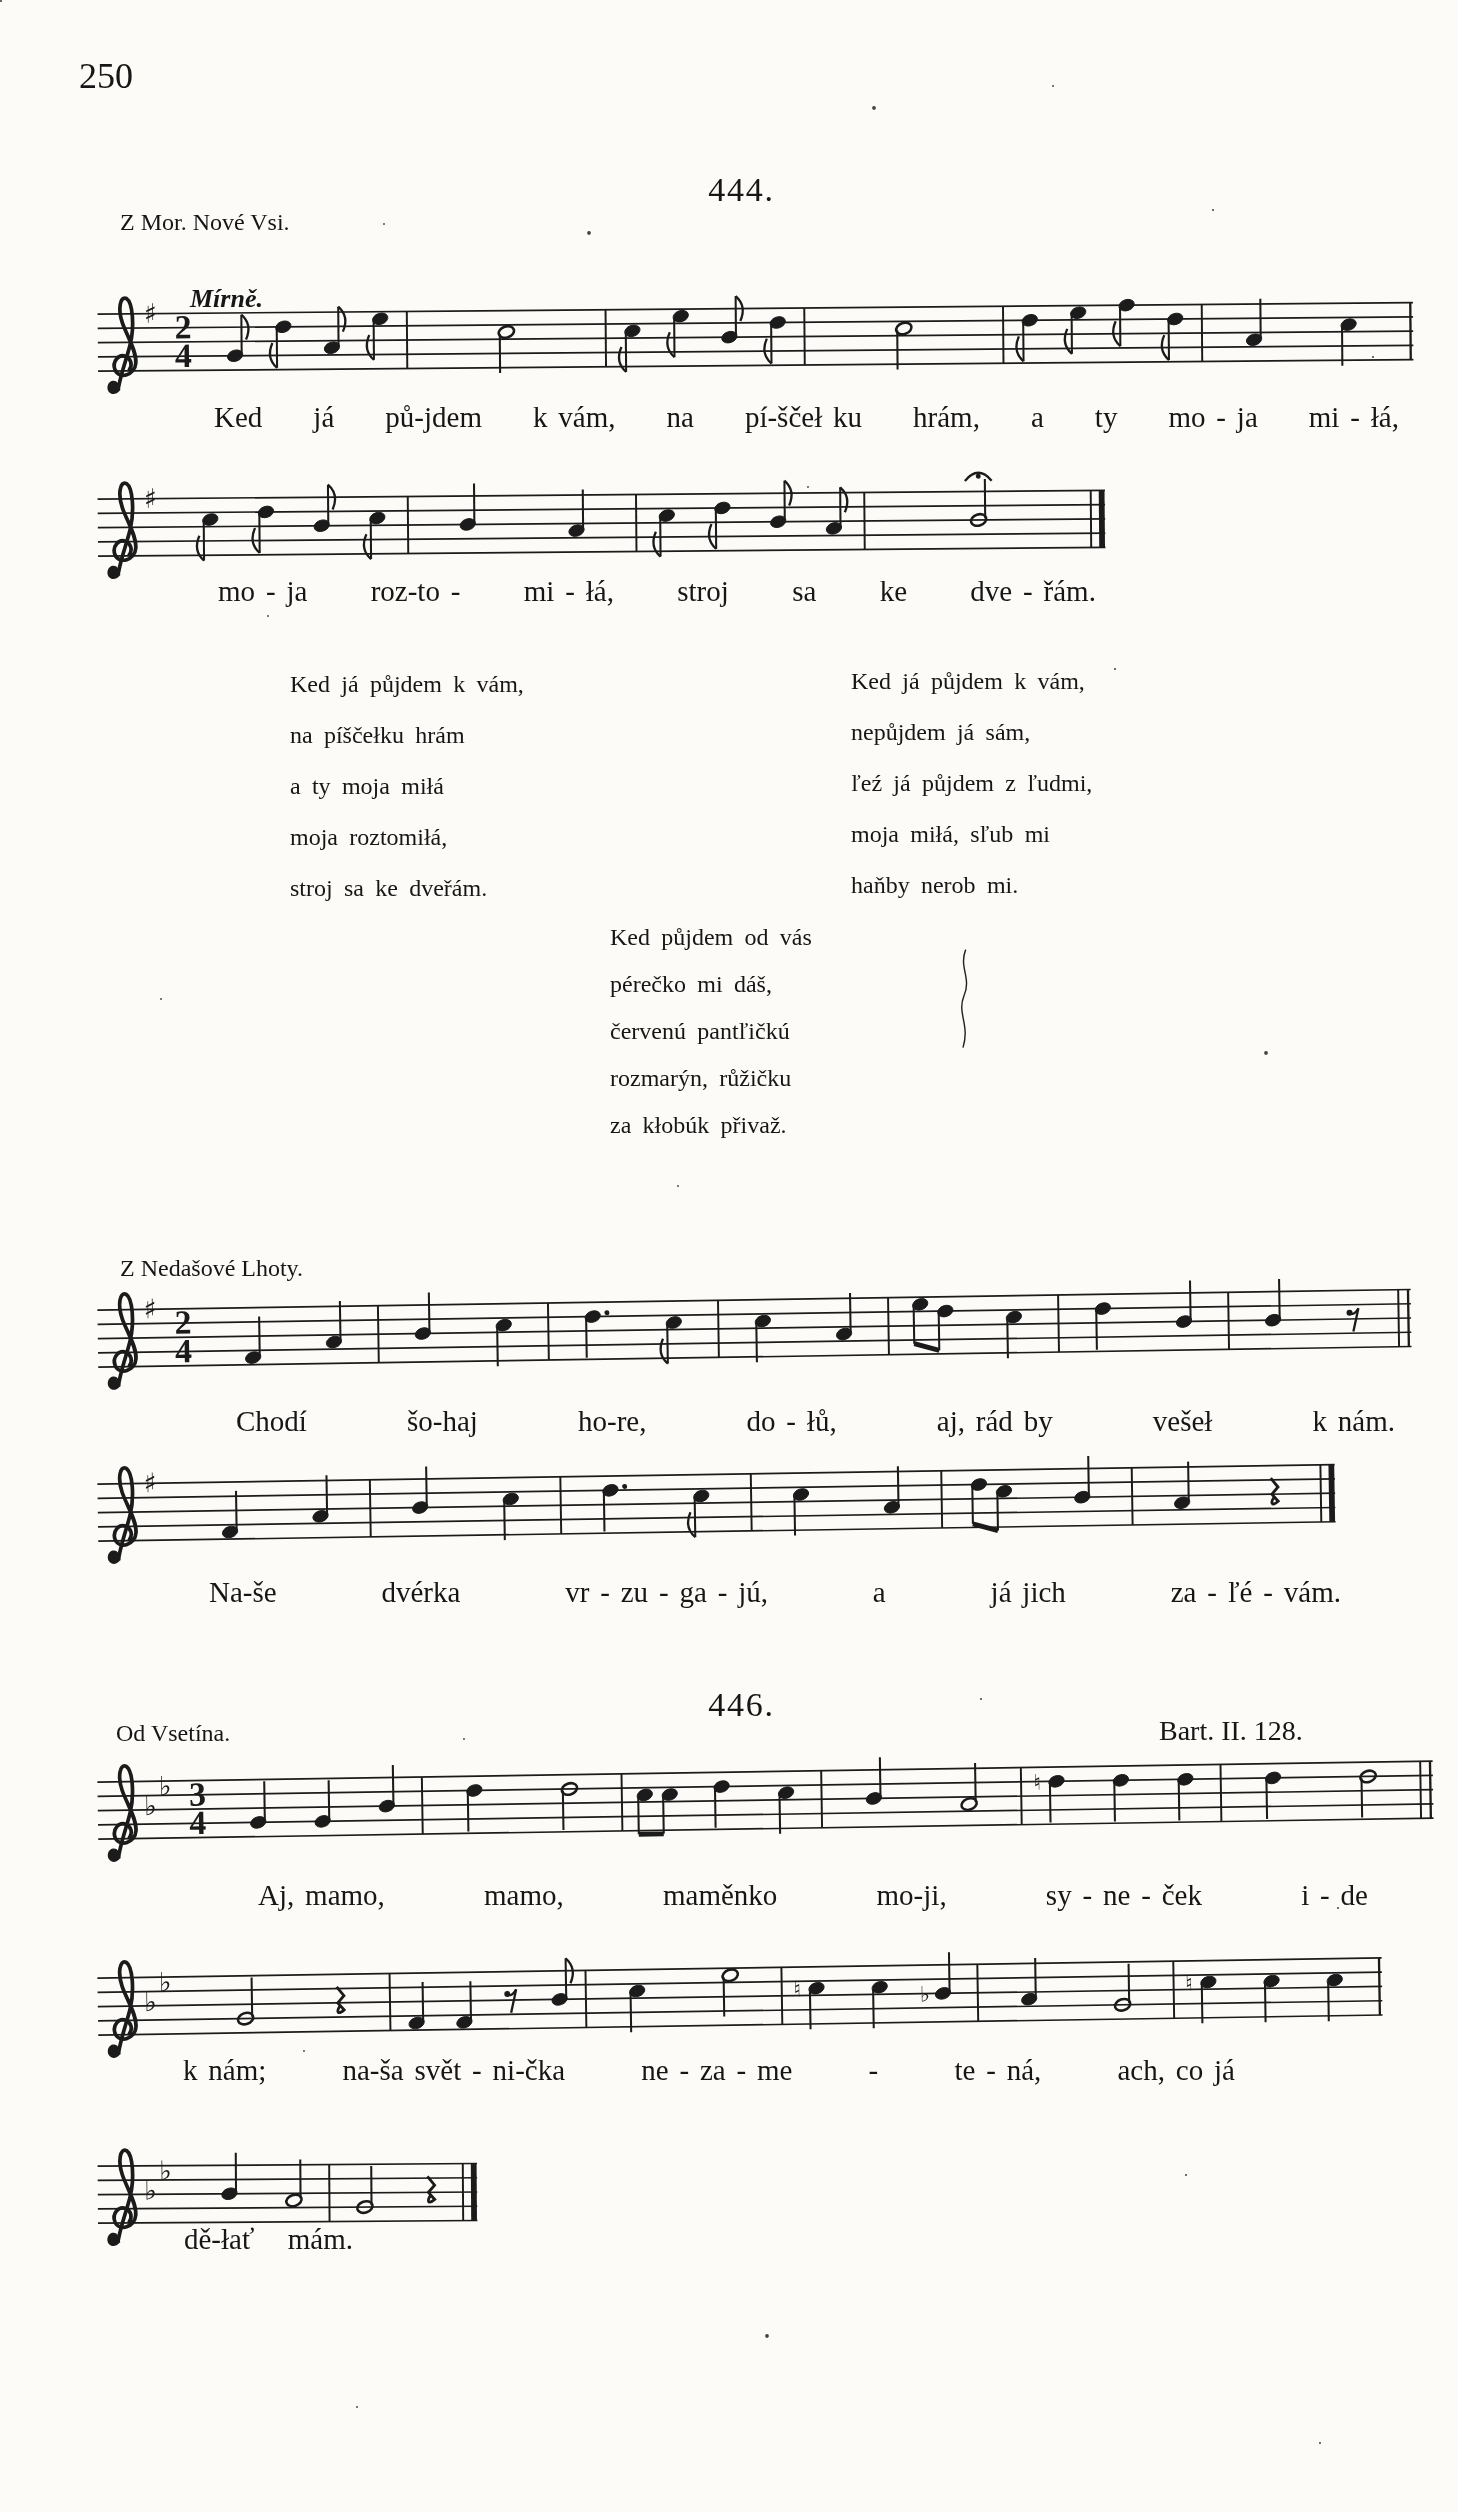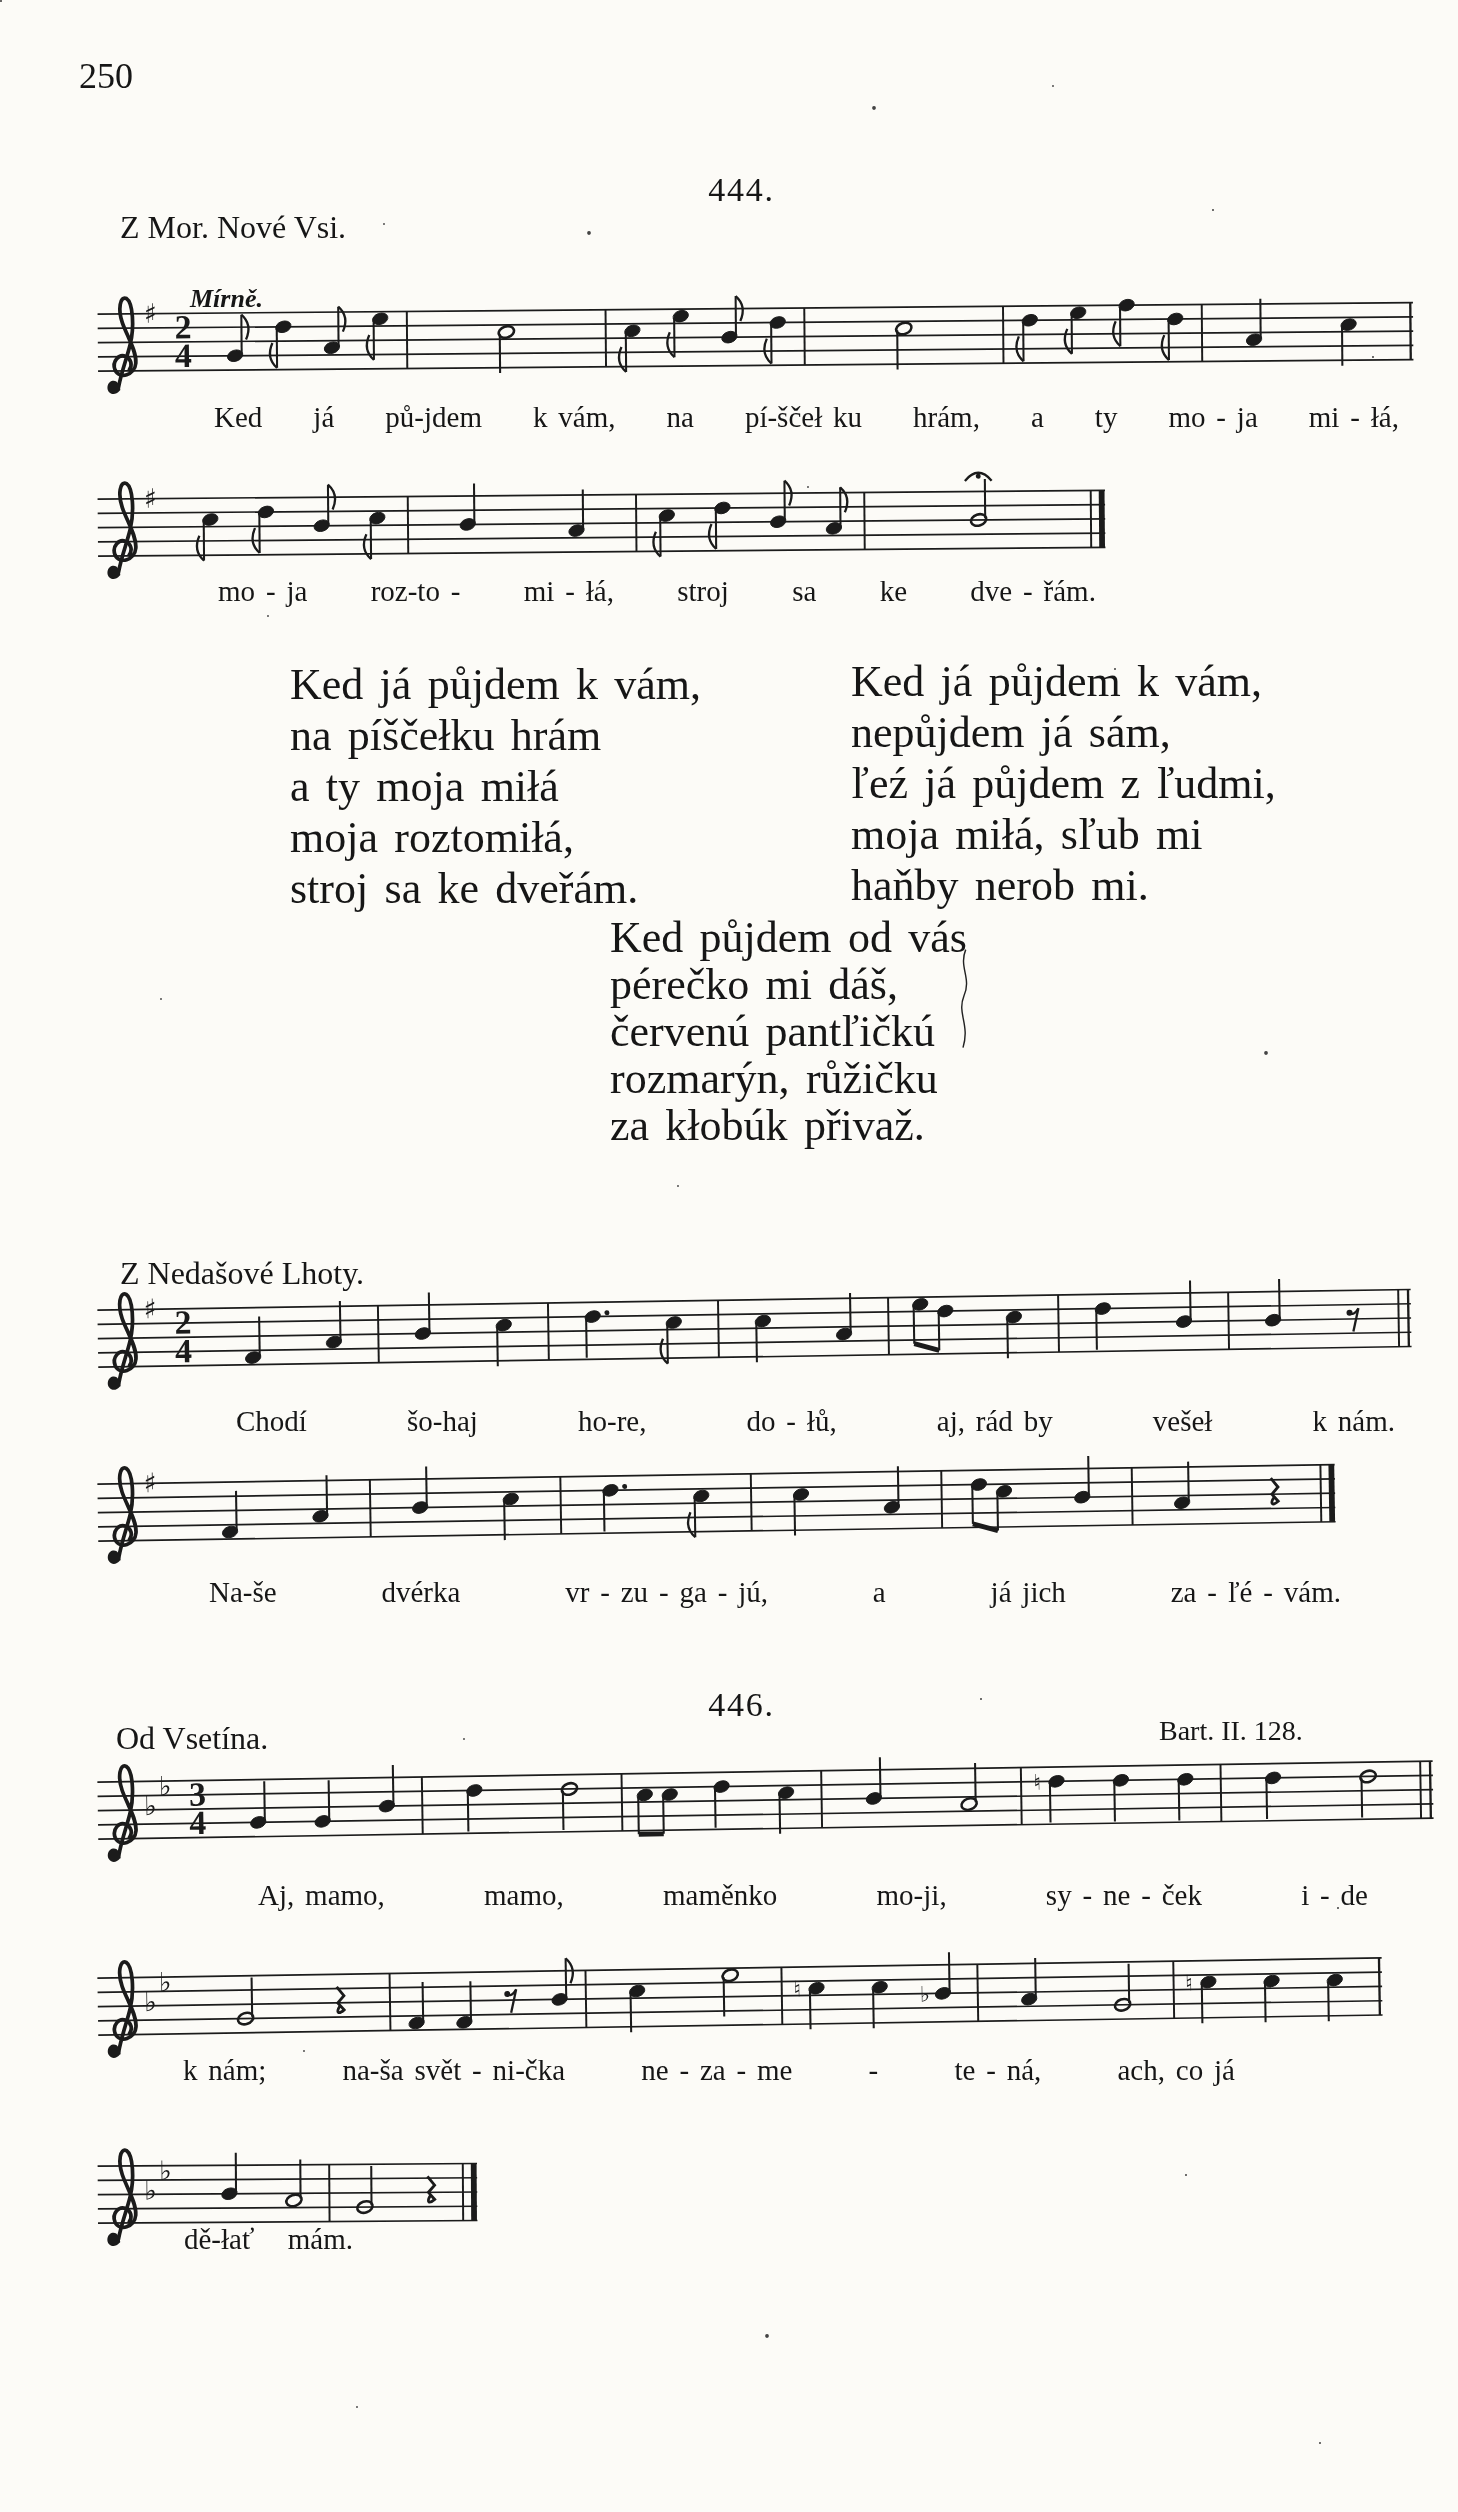--- a/index.html
+++ b/index.html
@@ -5,30 +5,30 @@
 <style>
   html,body{margin:0;padding:0;background:#e8e6e0;}
   .page{
     position:relative; width:1459px; height:2512px;
     background:#fcfbf7; color:#161616; overflow:hidden;
     font-family:"Liberation Serif", serif;
   }
   .pageno{position:absolute; left:79px; top:55px; font-size:36px;}
   .song-no{position:absolute; left:0; width:100%; text-align:center;
     font-size:34px; letter-spacing:1.8px; margin:12px; font-weight:normal;}
-  .src{position:absolute; font-size:32px; white-space:pre;}
+  .src{position:absolute; font-size:24px; white-space:pre;}
   .src-right{position:absolute; font-size:28px; white-space:pre;}
   .tempo{position:absolute; font-style:italic; font-weight:bold; font-size:26px;margin-top:20px;}
   .music{position:absolute; height:134px;}
   .tilt-a{transform:rotate(-0.5deg); transform-origin:0 50%;}
   .tilt-b{transform:rotate(-0.9deg); transform-origin:0 50%;}
   .tilt-c{transform:rotate(-0.4deg); transform-origin:0 50%;}
   .lyrics{position:absolute; display:flex; justify-content:space-between;
     font-size:29px; white-space:pre; word-spacing:3.6px;gap:28px;}
-  .verse{position:absolute; font-size:44px; line-height:51px; word-spacing:5.3px;}
+  .verse{position:absolute; font-size:24px; line-height:51px; word-spacing:5.3px;}
   .verse.center{line-height:47px;}
   .squiggle{position:absolute;}
   .specks{position:absolute; left:0; top:0; width:1.8px; height:1.8px; border-radius:50%;
     background:#3a3a3a;
     box-shadow: 873px 107px 0 0.9px #444, 1052px 85px 0 0 #555, 1212px 209px 0 0 #444,
       383px 223px 0 0 #555, 588px 232px 0 0.9px #444, 807px 486px 0 0 #555,
       1372px 356px 0 0 #444, 267px 615px 0 0 #555, 1114px 668px 0 0 #444,
       160px 998px 0 0 #555, 1265px 1052px 0 0.9px #444, 677px 1185px 0 0 #555,
       980px 1698px 0 0 #444, 463px 1738px 0 0 #555, 1337px 1907px 0 0 #444,
       303px 2050px 0 0 #555, 1185px 2174px 0 0 #444, 766px 2335px 0 0.9px #444,

